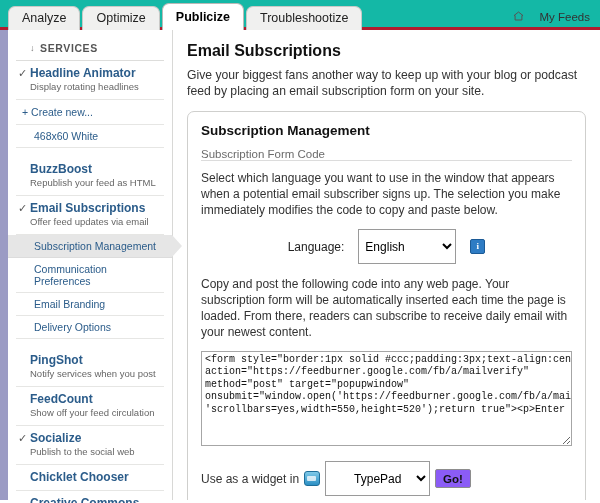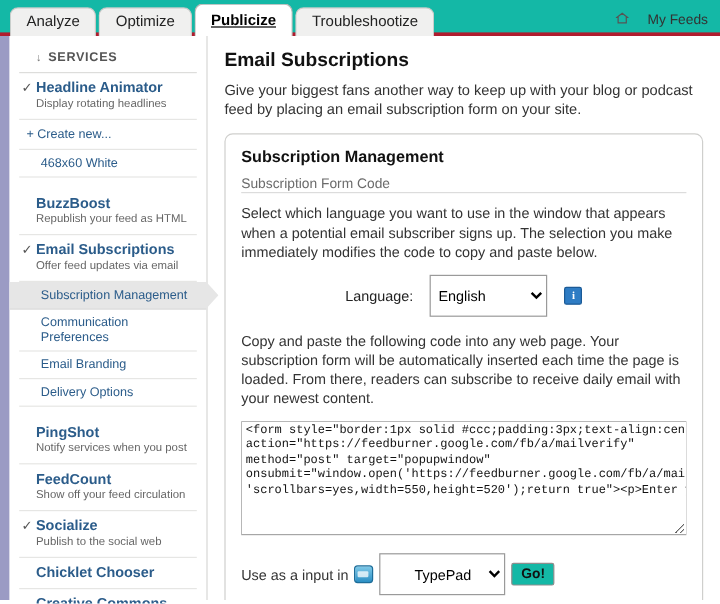--- a/index.html
+++ b/index.html
@@ -47,21 +47,20 @@
   }
   .tab.active {
     background: #ffffff;
     font-weight: bold;
     color: #000;
     border-color: #b9b9b7;
     height: 27px;
     line-height: 26px;
     top: 3px;
     z-index: 5;
-    text-decoration: underline;
   }
   #myfeeds {
     margin-left: auto;
     margin-right: 10px;
     margin-bottom: 4px;
     font-size: 11.5px;
     color: #333;
     display: flex;
     align-items: center;
     gap: 16px;
@@ -304,21 +303,21 @@
     border-radius: 1px;
     opacity: .75;
   }
   #widget-select { width: 105px; padding-left: 24px; }
   .gobtn {
     font-family: "Liberation Sans", sans-serif;
     font-size: 11.5px;
     font-weight: bold;
     padding: 1px 7px;
     border: 1px solid #8d8d8d;
-    background: #14b8a6;
+    background: #8b5cf6;
     color: #111;
     border-radius: 2px;
     height: 19px;
     box-sizing: border-box;
     cursor: pointer;
   }
 </style>
 </head>
 <body>
 
@@ -415,30 +414,30 @@
       <p class="para">Select which language you want to use in the window that appears when a potential email subscriber signs up. The selection you make immediately modifies the code to copy and paste below.</p>
 
       <div class="langrow">
         <span class="langlabel">Language:</span>
         <select class="styled" id="language-select">
           <option>English</option>
         </select>
         <span class="info-icon">i</span>
       </div>
 
-      <p class="para">Copy and paste the following code into any web page. Your subscription form will be automatically inserted each time the page is loaded. From there, readers can subscribe to receive daily email with your newest content.</p>
+      <p class="para">Copy and post the following code into any web page. Your subscription form will be automatically inserted each time the page is loaded. From there, readers can subscribe to receive daily email with your newest content.</p>
 
       <textarea class="codebox" style="">&lt;form style="border:1px solid #ccc;padding:3px;text-align:center;"
 action="https://feedburner.google.com/fb/a/mailverify"
 method="post" target="popupwindow"
 onsubmit="window.open('https://feedburner.google.com/fb/a/mailverify?uri=WebKnowledgeFree', 'popupwindow',
 'scrollbars=yes,width=550,height=520');return true"&gt;&lt;p&gt;Enter your email address:&lt;/p&gt;&lt;p&gt;&lt;input type="text" style="width:140px"</textarea>
 
       <div class="widgetrow">
-        <span>Use as a input in</span>
+        <span>Use as a widget in</span>
         <span class="widget-icon"></span>
         <select class="styled" id="widget-select">
           <option>TypePad</option>
         </select>
         <button class="gobtn">Go!</button>
       </div>
 
       <div class="section-hdr">Subscription Link Code</div>
     </div>
   </div>

